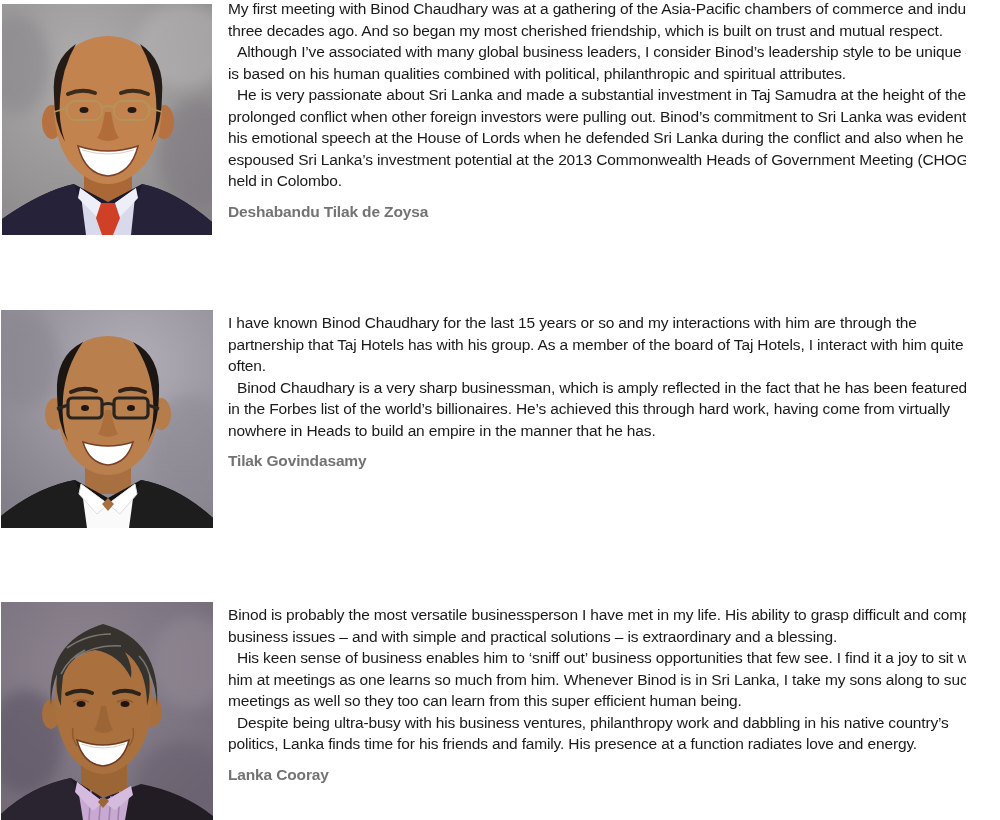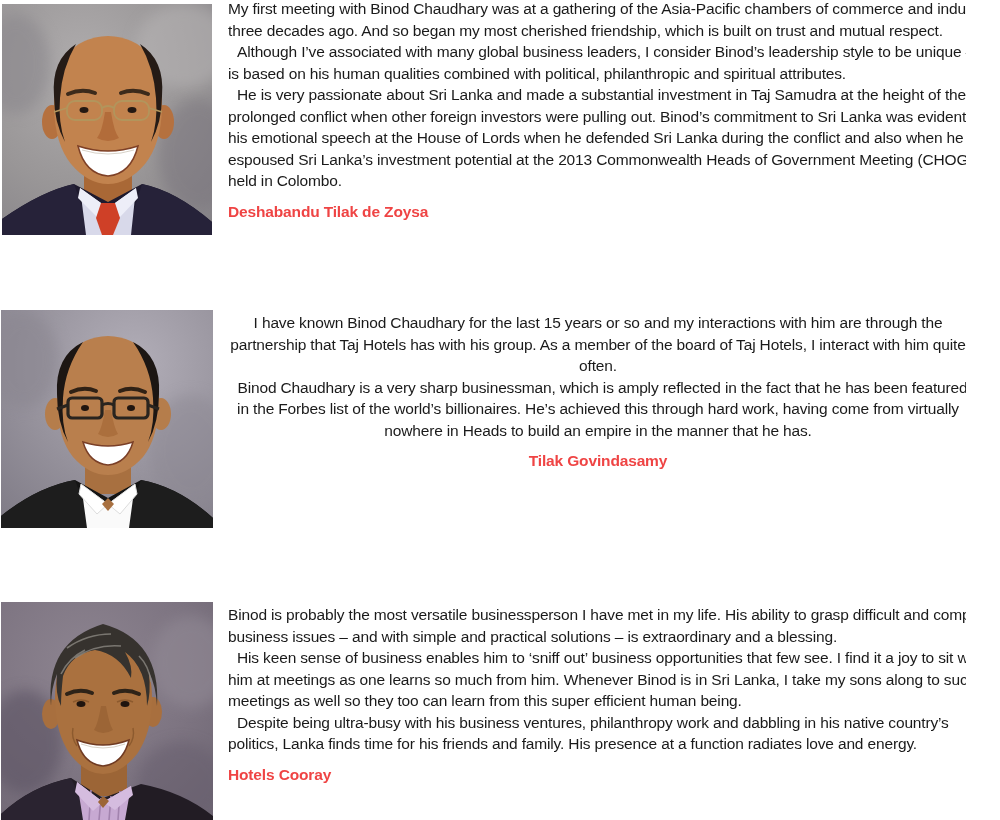--- a/index.html
+++ b/index.html
@@ -21,25 +21,25 @@
     left: 228px;
     color: #1a1a1a;
     font-size: 15.5px;
     line-height: 21.5px;
     letter-spacing: -0.15px;
   }
   .text-col p { margin: 0; }
   .text-col p.ind { text-indent: 9px; }
   .author {
     font-weight: bold;
-    color: #ef4444;
+    color: #737373;
     margin-top: 9px !important;
   }
   #col1 { top: -2px; width: 772px; }
-  #col2 { top: 312px; width: 740px; text-align: center; }
+  #col2 { top: 312px; width: 740px; }
   #col3 { top: 604px; width: 772px; }
 </style>
 </head>
 <body>
 
 <div class="page">
 
   <svg class="photo" style="left:2px; top:4px;" width="210" height="231" viewBox="0 0 210 231">
     <defs>
       <radialGradient id="bg1" cx="38%" cy="28%" r="95%">
@@ -204,16 +204,16 @@
     <path d="M76,138 Q102,148 128,138 Q122,162 102,164 Q82,162 76,138 Z" fill="#ffffff" stroke="#6f3a22" stroke-width="1.5"></path>
     <path d="M80,142 Q102,150 124,142" stroke="#d8d2c8" stroke-width="1" fill="none"></path>
 
     <path d="M72,126 Q70,136 76,144 M132,126 Q134,136 128,144" stroke="#8c5a2e" stroke-width="1.4" fill="none"></path>
   </svg>
 
   <div class="text-col" id="col3">
     <p>Binod is probably the most versatile businessperson I have met in my life. His ability to grasp difficult and complex business issues – and with simple and practical solutions – is extraordinary and a blessing.</p>
     <p class="ind">His keen sense of business enables him to ‘sniff out’ business opportunities that few see. I find it a joy to sit with him at meetings as one learns so much from him. Whenever Binod is in Sri Lanka, I take my sons along to such meetings as well so they too can learn from this super efficient human being.</p>
     <p class="ind">Despite being ultra-busy with his business ventures, philanthropy work and dabbling in his native country’s politics, Lanka finds time for his friends and family. His presence at a function radiates love and energy.</p>
-    <p class="author">Hotels Cooray</p>
+    <p class="author">Lanka Cooray</p>
   </div>
 
 </div>
 
 </body></html>

